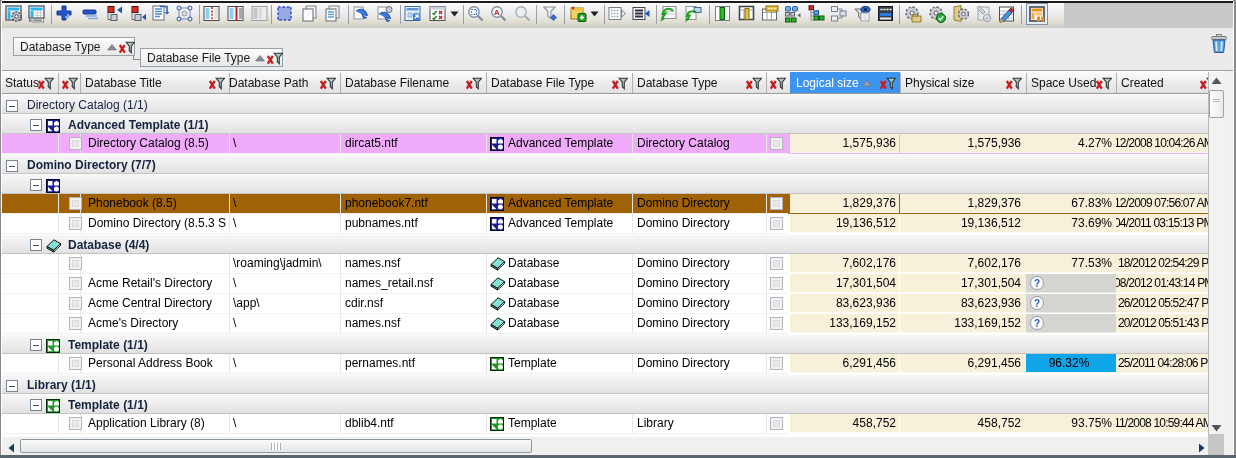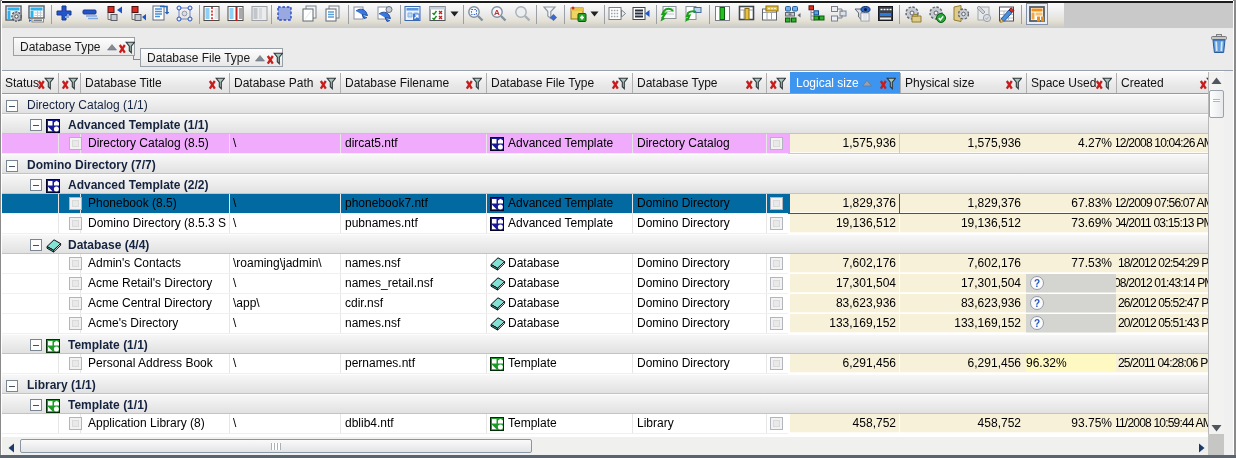--- a/index.html
+++ b/index.html
@@ -314,21 +314,21 @@
       <path d="M1.8 4L6.8 11.6M6.8 4L1.8 11.6" stroke="#c81d1d" stroke-width="2.3"></path>
       <path d="M8.2 1.3h8.3l-3.2 3.8v6.5l-2-1.9V5.1z" fill="#a8c6ba" stroke="#30373c" stroke-width="1.1"></path>
     </svg>
     <div style="position:absolute;left:80px;top:73px;width:1px;height:20px;background:#b0b0b0"></div>
     <div style="position:absolute;left:80px;top:72px;width:149px;height:21px;line-height:22px;padding-left:5px;color:#111">Database Title</div>
     <svg style="position:absolute;left:208px;top:77px" width="17" height="13" viewBox="0 0 17 13">
       <path d="M1.8 4L6.8 11.6M6.8 4L1.8 11.6" stroke="#c81d1d" stroke-width="2.3"></path>
       <path d="M8.2 1.3h8.3l-3.2 3.8v6.5l-2-1.9V5.1z" fill="#a8c6ba" stroke="#30373c" stroke-width="1.1"></path>
     </svg>
     <div style="position:absolute;left:229px;top:73px;width:1px;height:20px;background:#b0b0b0"></div>
-    <div style="position:absolute;left:229px;top:72px;width:111px;height:21px;line-height:22px;padding-left:5px;color:#111">Database Path</div>
+    <div style="position:absolute;left:229px;top:72px;width:111px;height:21px;line-height:22px;color:#111">Database Path</div>
     <svg style="position:absolute;left:319px;top:77px" width="17" height="13" viewBox="0 0 17 13">
       <path d="M1.8 4L6.8 11.6M6.8 4L1.8 11.6" stroke="#c81d1d" stroke-width="2.3"></path>
       <path d="M8.2 1.3h8.3l-3.2 3.8v6.5l-2-1.9V5.1z" fill="#a8c6ba" stroke="#30373c" stroke-width="1.1"></path>
     </svg>
     <div style="position:absolute;left:340px;top:73px;width:1px;height:20px;background:#b0b0b0"></div>
     <div style="position:absolute;left:340px;top:72px;width:146px;height:21px;line-height:22px;padding-left:5px;color:#111">Database Filename</div>
     <svg style="position:absolute;left:465px;top:77px" width="17" height="13" viewBox="0 0 17 13">
       <path d="M1.8 4L6.8 11.6M6.8 4L1.8 11.6" stroke="#c81d1d" stroke-width="2.3"></path>
       <path d="M8.2 1.3h8.3l-3.2 3.8v6.5l-2-1.9V5.1z" fill="#a8c6ba" stroke="#30373c" stroke-width="1.1"></path>
     </svg>
@@ -438,23 +438,22 @@
       <div style="position:absolute;left:28px;top:4px;width:12px;height:12px;background:#fdfdfd;border:1px solid #7a8694">
         <div style="position:absolute;left:2px;top:5px;width:6px;height:1px;background:#45505e"></div>
       </div>
       <svg style="position:absolute;left:44px;top:4px" width="14" height="14" viewBox="0 0 14 14">
         <rect x="0.5" y="0.5" width="13" height="13" fill="#191a96" stroke="#05052a"></rect>
         <rect x="2" y="2" width="4.5" height="4.5" fill="#fff"></rect>
         <path d="M8 6.5V3.5L10.5 1.7 13 3.5v3z" fill="#fff"></path>
         <path d="M2 12.3V7.8l4.5 4.5z" fill="#fff"></path>
         <circle cx="10.4" cy="10.1" r="2.5" fill="#fff"></circle>
       </svg>
-      <div style="position:absolute;left:66px;top:0;line-height:20px;font-weight:bold;color:#15233f">Advanced Template (2/2)</div>
-    </div>
-    <div style="position:absolute;left:2px;top:194px;width:1206px;height:20px;background:#0369a1">
+    </div>
+    <div style="position:absolute;left:2px;top:194px;width:1206px;height:20px;background:#a16207">
       <div style="position:absolute;left:56px;top:0;width:1px;height:20px;background:#e6e6e6"></div>
       <div style="position:absolute;left:78px;top:0;width:1px;height:20px;background:#e6e6e6"></div>
       <div style="position:absolute;left:227px;top:0;width:1px;height:20px;background:#e6e6e6"></div>
       <div style="position:absolute;left:338px;top:0;width:1px;height:20px;background:#e6e6e6"></div>
       <div style="position:absolute;left:484px;top:0;width:1px;height:20px;background:#e6e6e6"></div>
       <div style="position:absolute;left:630px;top:0;width:1px;height:20px;background:#e6e6e6"></div>
       <div style="position:absolute;left:764px;top:0;width:1px;height:20px;background:#e6e6e6"></div>
       <div style="position:absolute;left:67px;top:3px;width:13px;height:13px;background:#f2f2f2;border:1px solid #b2b6bc">
         <div style="position:absolute;left:2px;top:2px;width:7px;height:7px;background:#e9e9e9;border:1px solid #dadada"></div>
       </div>
@@ -530,21 +529,20 @@
       <div style="position:absolute;left:56px;top:0;width:1px;height:20px;background:#e6e6e6"></div>
       <div style="position:absolute;left:78px;top:0;width:1px;height:20px;background:#e6e6e6"></div>
       <div style="position:absolute;left:227px;top:0;width:1px;height:20px;background:#e6e6e6"></div>
       <div style="position:absolute;left:338px;top:0;width:1px;height:20px;background:#e6e6e6"></div>
       <div style="position:absolute;left:484px;top:0;width:1px;height:20px;background:#e6e6e6"></div>
       <div style="position:absolute;left:630px;top:0;width:1px;height:20px;background:#e6e6e6"></div>
       <div style="position:absolute;left:764px;top:0;width:1px;height:20px;background:#e6e6e6"></div>
       <div style="position:absolute;left:67px;top:3px;width:13px;height:13px;background:#f2f2f2;border:1px solid #b2b6bc">
         <div style="position:absolute;left:2px;top:2px;width:7px;height:7px;background:#e9e9e9;border:1px solid #dadada"></div>
       </div>
-      <div style="position:absolute;left:86px;top:0;width:141px;line-height:19px;color:#000;white-space:nowrap;overflow:hidden">Admin's Contacts</div>
       <div style="position:absolute;left:231px;top:0;line-height:19px;color:#000">\roaming\jadmin\</div>
       <div style="position:absolute;left:343px;top:0;line-height:19px;color:#000">names.nsf</div>
       <svg style="position:absolute;left:488px;top:3px" width="16" height="15" viewBox="0 0 16 15">
         <polygon points="1,7.5 8,0.8 14.6,4.6 7.6,11.2" fill="#85e0d6" stroke="#101010"></polygon>
         <polygon points="7.6,11.2 14.6,4.6 14.6,6.4 7.6,13" fill="#f2fefc" stroke="#101010"></polygon>
         <polygon points="1,7.5 7.6,11.2 7.6,13 1,9.2" fill="#35a89c" stroke="#101010"></polygon>
       </svg>
       <div style="position:absolute;left:506px;top:0;line-height:19px;color:#000">Database</div>
       <div style="position:absolute;left:635px;top:0;line-height:19px;color:#000">Domino Directory</div>
       <div style="position:absolute;left:768px;top:3px;width:13px;height:13px;background:#f2f2f2;border:1px solid #b2b6bc">
@@ -694,21 +692,21 @@
         <path d="M2 12.3V7.8l4.5 4.5z" fill="#fff"></path>
         <circle cx="10.4" cy="10.1" r="2.5" fill="#fff"></circle>
       </svg>
       <div style="position:absolute;left:506px;top:0;line-height:19px;color:#000">Template</div>
       <div style="position:absolute;left:635px;top:0;line-height:19px;color:#000">Domino Directory</div>
       <div style="position:absolute;left:768px;top:3px;width:13px;height:13px;background:#f2f2f2;border:1px solid #b2b6bc">
         <div style="position:absolute;left:2px;top:2px;width:7px;height:7px;background:#e9e9e9;border:1px solid #dadada"></div>
       </div>
       <div style="position:absolute;left:788px;top:0;width:109px;height:19px;background:#f8f1d9;text-align:right;line-height:19px;padding-right:3px;border-bottom:1px solid #fdfbf4">6,291,456</div>
       <div style="position:absolute;left:898px;top:0;width:126px;height:19px;background:#f8f1d9;text-align:right;line-height:19px;padding-right:5px;border-bottom:1px solid #fdfbf4">6,291,456</div>
-      <div style="position:absolute;left:1024px;top:0;width:90px;height:19px;background:#fef9c3;text-align:left;line-height:19px;padding-right:4px;border-bottom:1px solid #fdfbf4">96.32%</div>
+      <div style="position:absolute;left:1024px;top:0;width:90px;height:19px;background:#0ea5e9;text-align:center;line-height:19px;padding-right:4px;border-bottom:1px solid #fdfbf4">96.32%</div>
       <div style="position:absolute;left:1114px;top:0;width:92px;height:19px;background:#f8f1d9;line-height:19px;overflow:hidden;border-bottom:1px solid #fdfbf4">
         <span style="position:absolute;left:2px;white-space:nowrap;letter-spacing:-0.8px">25/2011 04:28:06 PM</span>
       </div>
       <div style="position:absolute;left:0;top:19px;width:786px;height:1px;background:#f0f0f0"></div>
     </div>
     <div style="position:absolute;left:2px;top:374px;width:1206px;height:20px;background:linear-gradient(#f7f7f7,#e8e8e8 70%,#e1e1e1);border-top:1px solid #fdfdfd;border-bottom:1px solid #c4c4c4">
       <div style="position:absolute;left:4px;top:5px;width:12px;height:12px;background:#fdfdfd;border:1px solid #7a8694">
         <div style="position:absolute;left:2px;top:5px;width:6px;height:1px;background:#45505e"></div>
       </div>
       <div style="position:absolute;left:25px;top:0;line-height:20px;font-weight:bold;color:#15233f">Library (1/1)</div>

